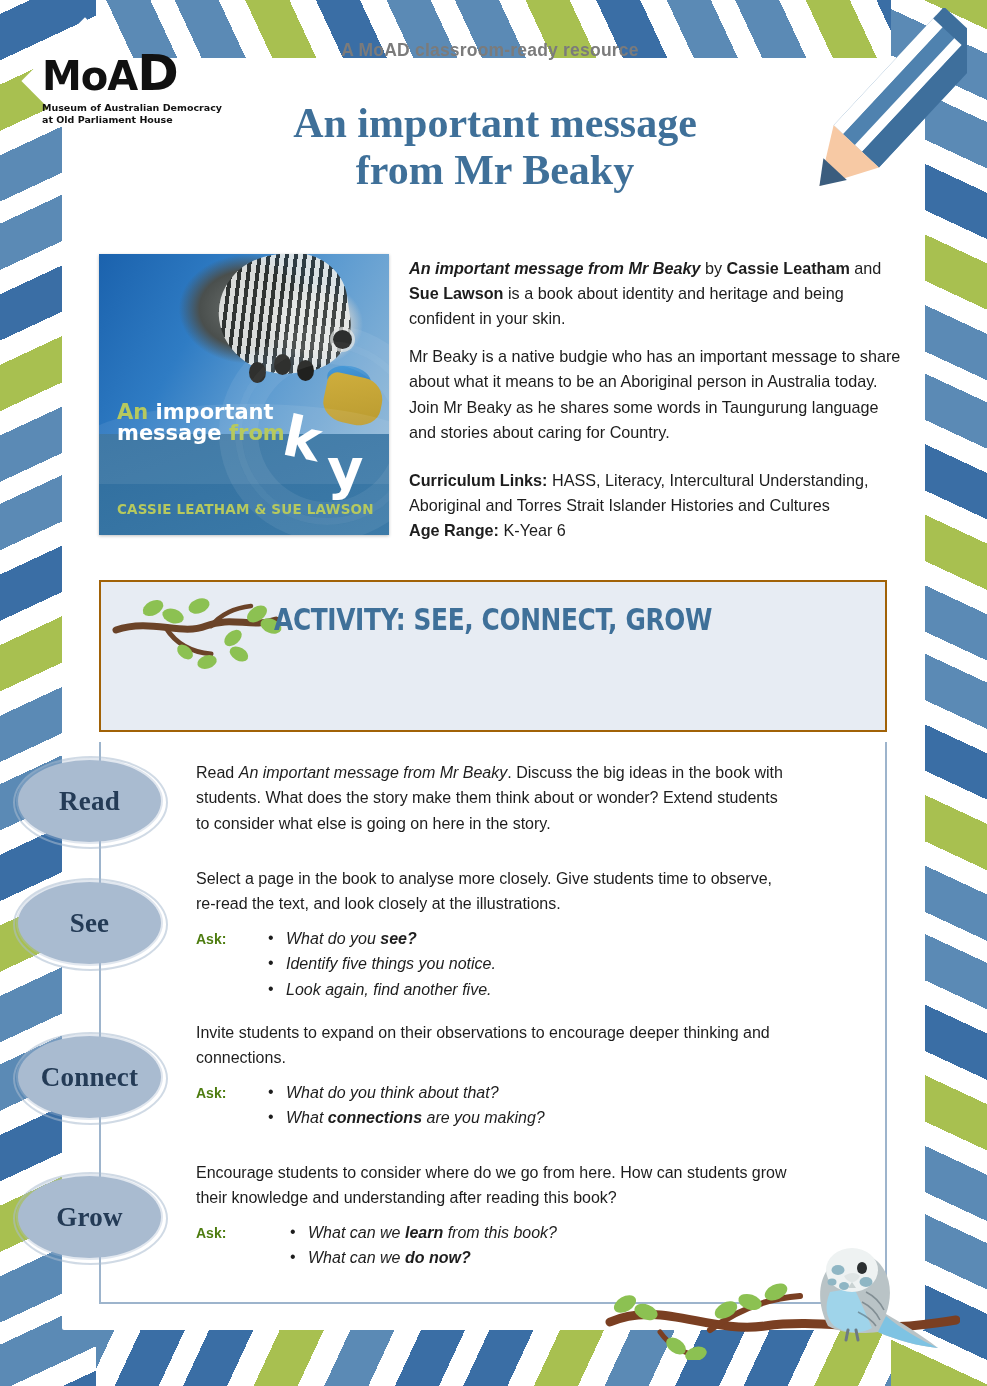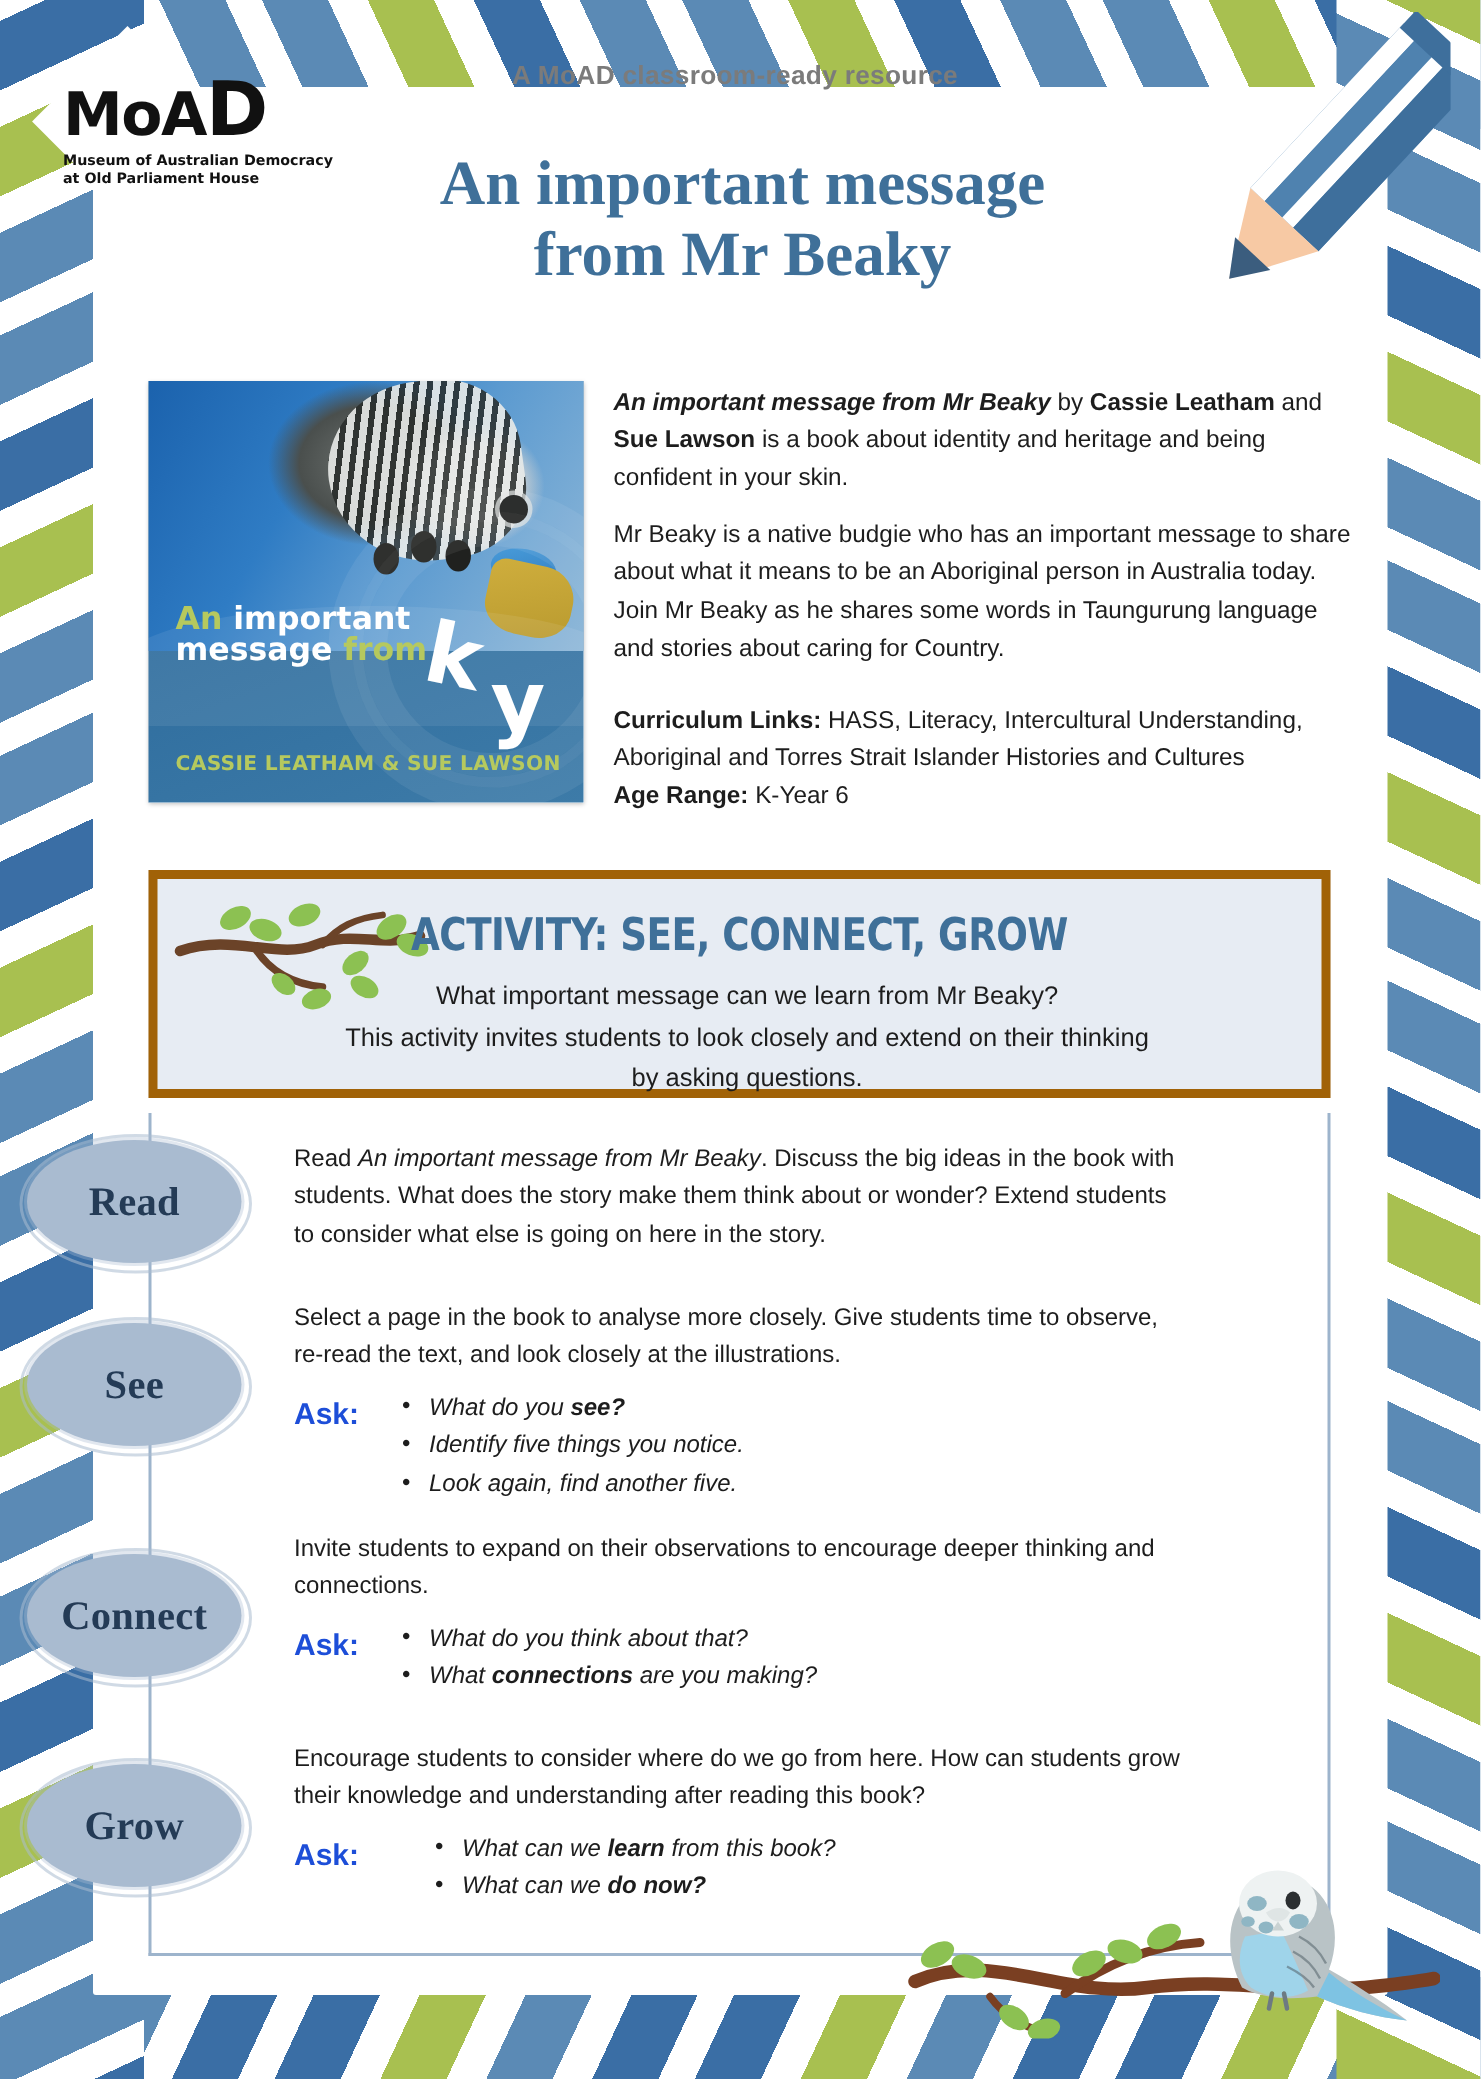--- a/index.html
+++ b/index.html
@@ -273,21 +273,21 @@
   }
   .meta p { margin: 0; }
   .meta b { font-weight: bold; }
 
   
   .activity-box {
     position: absolute;
     left: 99px; top: 580px;
     width: 788px; height: 152px;
     background: #e7ecf3;
-    border: 6px solid #a16207;
+    border: 2px solid #a16207;
     box-sizing: border-box;
   }
   .activity-heading {
     position: absolute; left: 0; right: 0; top: 20px;
     text-align: center;
     font-family: "DejaVu Sans Condensed", "Liberation Sans Narrow", "Liberation Sans", sans-serif;
     font-weight: bold;
     font-size: 30px;
     letter-spacing: -0.4px;
     color: #3f7099;
@@ -348,22 +348,22 @@
     width: 595px;
     font-size: 16px;
     line-height: 1.58;
     color: #1d1d1d;
   }
   .step-body p { margin: 0; }
   .step-body i { font-style: italic; }
   .ask-row { display: flex; margin-top: 9px; }
   .ask-label {
     font-weight: bold;
-    font-size: 20px;
-    color: #1d4ed8;
+    font-size: 14px;
+    color: #4d7c0f;
     min-width: 52px;
     padding-top: 2px;
   }
   .ask-list { margin: 0; padding: 0 0 0 20px; list-style: none; }
   .ask-list li {
     font-style: italic;
     font-size: 16px;
     line-height: 1.62;
     color: #1d1d1d;
     position: relative;
@@ -487,25 +487,20 @@
             <ellipse cx="146" cy="22" rx="11" ry="7" transform="rotate(-34 146 22)"></ellipse>
             <ellipse cx="160" cy="34" rx="11" ry="7" transform="rotate(22 160 34)"></ellipse>
             <ellipse cx="122" cy="46" rx="10" ry="6.5" transform="rotate(-40 122 46)"></ellipse>
             <ellipse cx="128" cy="62" rx="10" ry="6.5" transform="rotate(30 128 62)"></ellipse>
             <ellipse cx="96" cy="70" rx="10" ry="6.5" transform="rotate(-18 96 70)"></ellipse>
             <ellipse cx="74" cy="60" rx="9" ry="6" transform="rotate(40 74 60)"></ellipse>
           </g>
         </svg>
       </div>
       <div class="activity-heading">ACTIVITY: SEE, CONNECT, GROW</div>
-      <div class="activity-sub">
-        <div>What important message can we learn from Mr Beaky?</div>
-        <div>This activity invites students to look closely and extend on their thinking</div>
-        <div>by asking questions.</div>
-      </div>
     </div>
 
     <div class="steps-frame"></div>
 
     <div class="step" style="top:760px;">
       <div class="badge" style="top:0;">
         <div class="badge-blob"></div>
         <div class="badge-label">Read</div>
       </div>
       <div class="step-body" style="top:0;">

